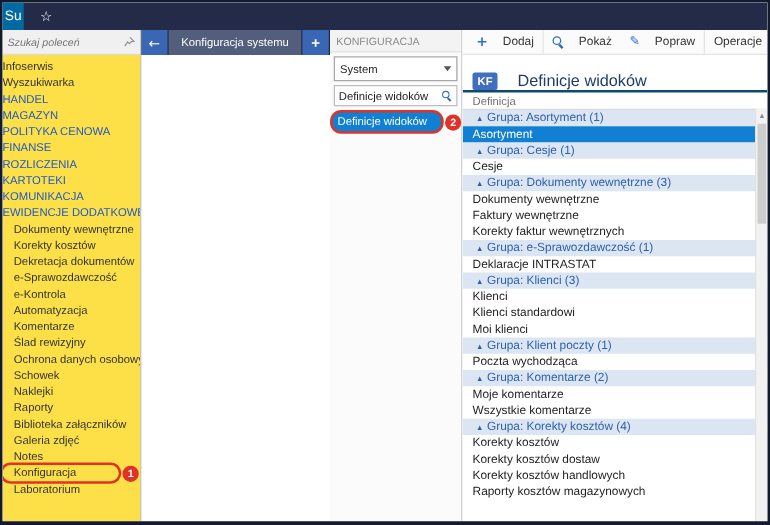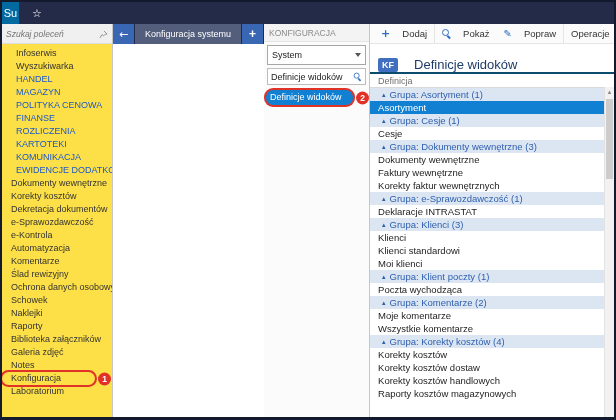--- a/index.html
+++ b/index.html
@@ -14,21 +14,21 @@
 .star::before{content:"☆"}
 
 .body{flex:1;display:flex;overflow:hidden}
 
 
 .sidebar{width:111px;flex:0 0 111px;background:#fde047;border-right:1px solid #c6c6c6;display:flex;flex-direction:column;overflow:hidden}
 .search-row{height:20px;flex:0 0 20px;display:flex;align-items:center;border-bottom:1px solid #dcdcdc;padding:0 4px;background:#f1f0f1}
 .search-row input{flex:1;min-width:0;border:0;background:transparent;font-style:italic;color:#8a8a8a;font-size:8.5px;font-family:inherit;outline:none}
 .pin{flex:0 0 auto;opacity:.8}
 .side-items{padding-top:3px;overflow:hidden}
-.sitem{height:13px;line-height:13px;font-size:9px;color:#333;padding-left:14px;white-space:nowrap;overflow:hidden;position:relative;cursor:default}
+.sitem{height:13px;line-height:13px;font-size:9px;color:#333;padding-left:0;white-space:nowrap;overflow:hidden;position:relative;cursor:default}
 .sitem.category{color:#1b58c8}
 .sitem.indent{padding-left:9px}
 .sitem.annotated{margin-right:17px;box-shadow:0 0 0 2px var(--annotation-red,#e13228);border-radius:7px;overflow:visible}
 .ann-badge{position:absolute;right:-16px;top:50%;transform:translateY(-50%);width:13px;height:13px;border-radius:50%;background:var(--annotation-red,#e13228);color:#fff;font-size:8.5px;font-weight:bold;display:flex;align-items:center;justify-content:center;z-index:5}
 
 
 .right{flex:1;display:flex;flex-direction:row;overflow:hidden}
 .tabbar{height:20px;flex:0 0 20px;background:#232b49;display:flex;align-items:stretch}
 .tb-btn{width:22px;background:#3a67b4;color:#fff;display:flex;align-items:center;justify-content:center;border-right:1px solid #232b49}
 .back-arrow-icon{font-size:11px;font-family:"DejaVu Sans",sans-serif}

